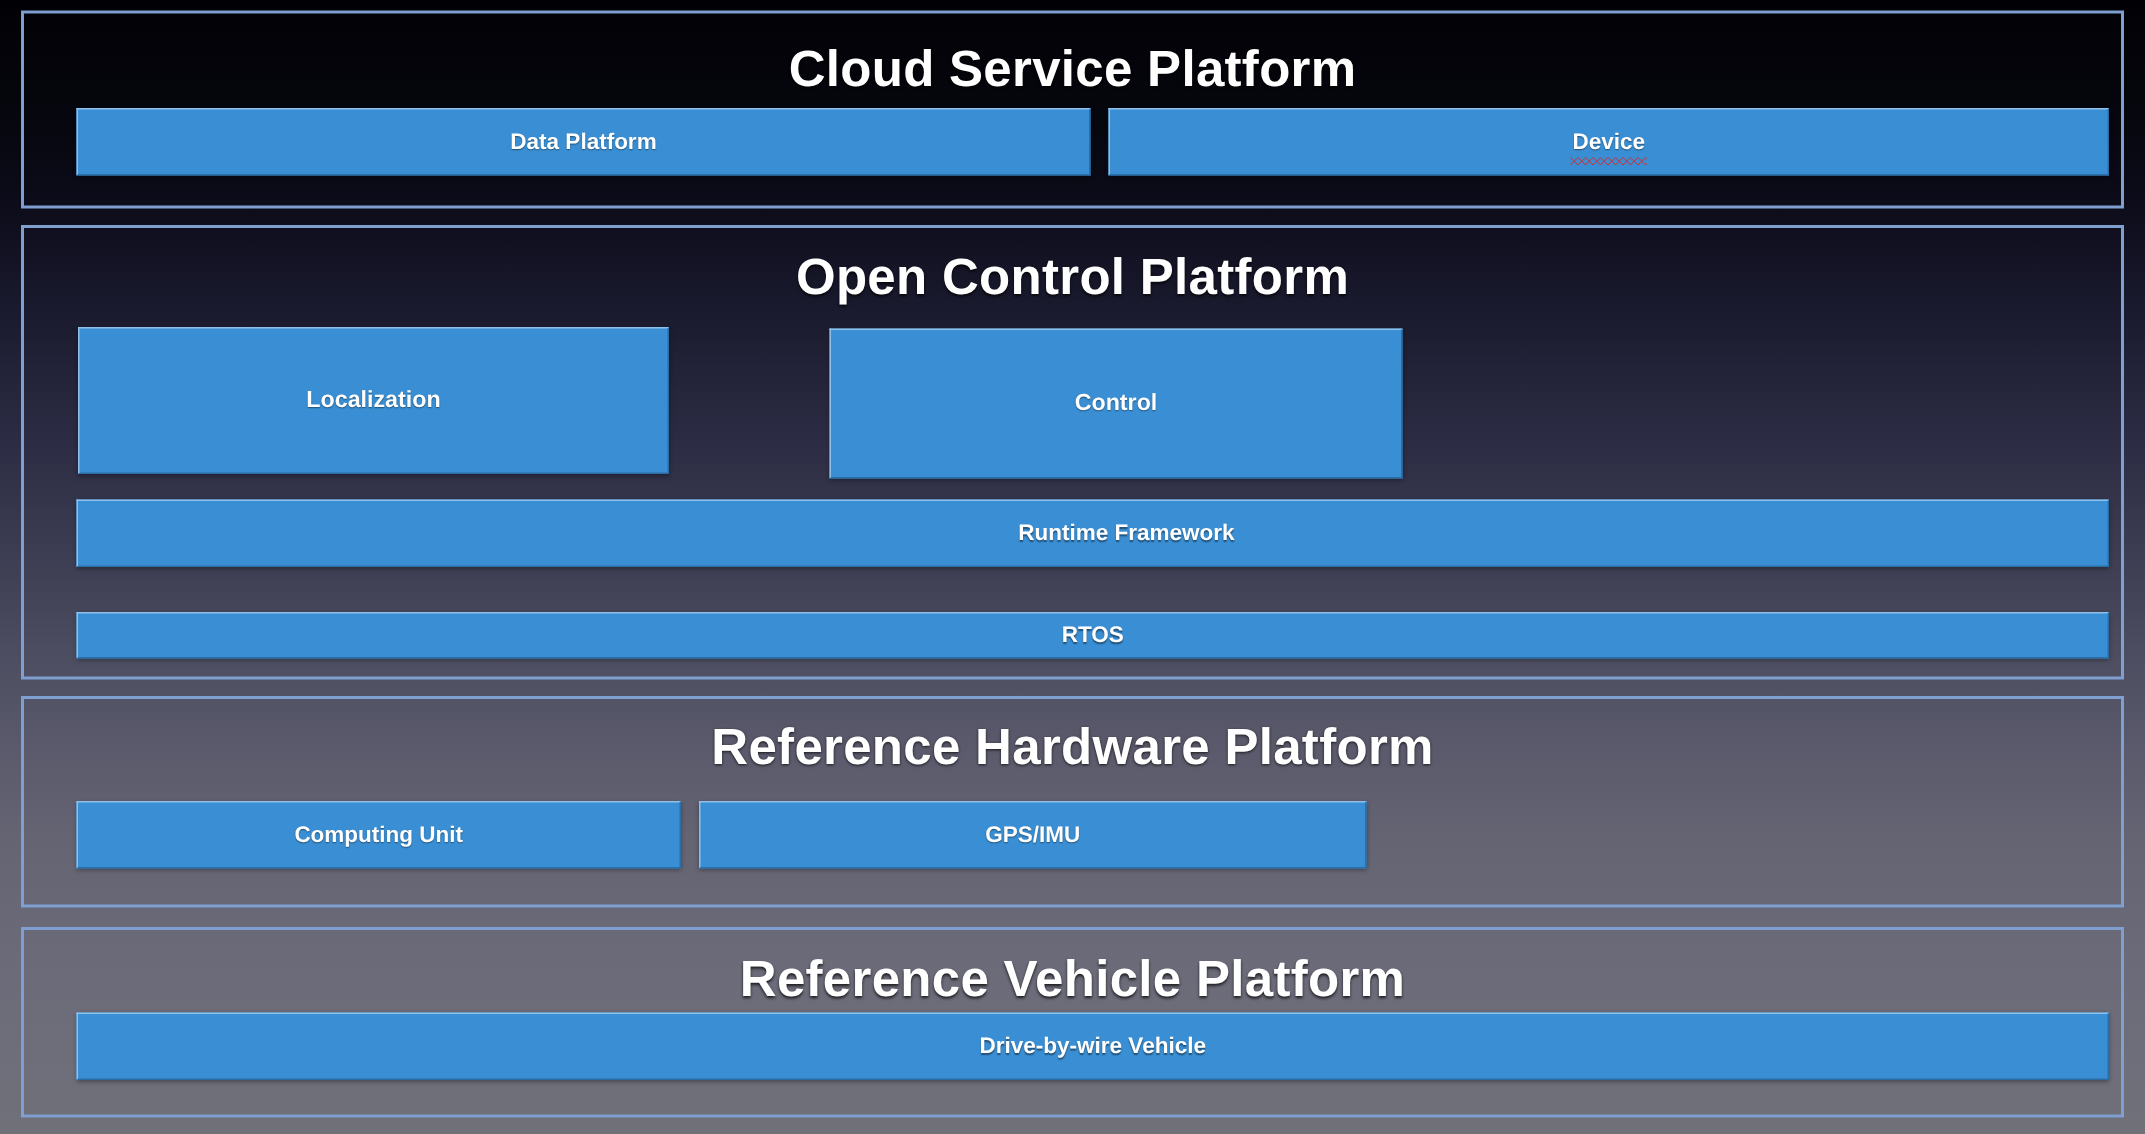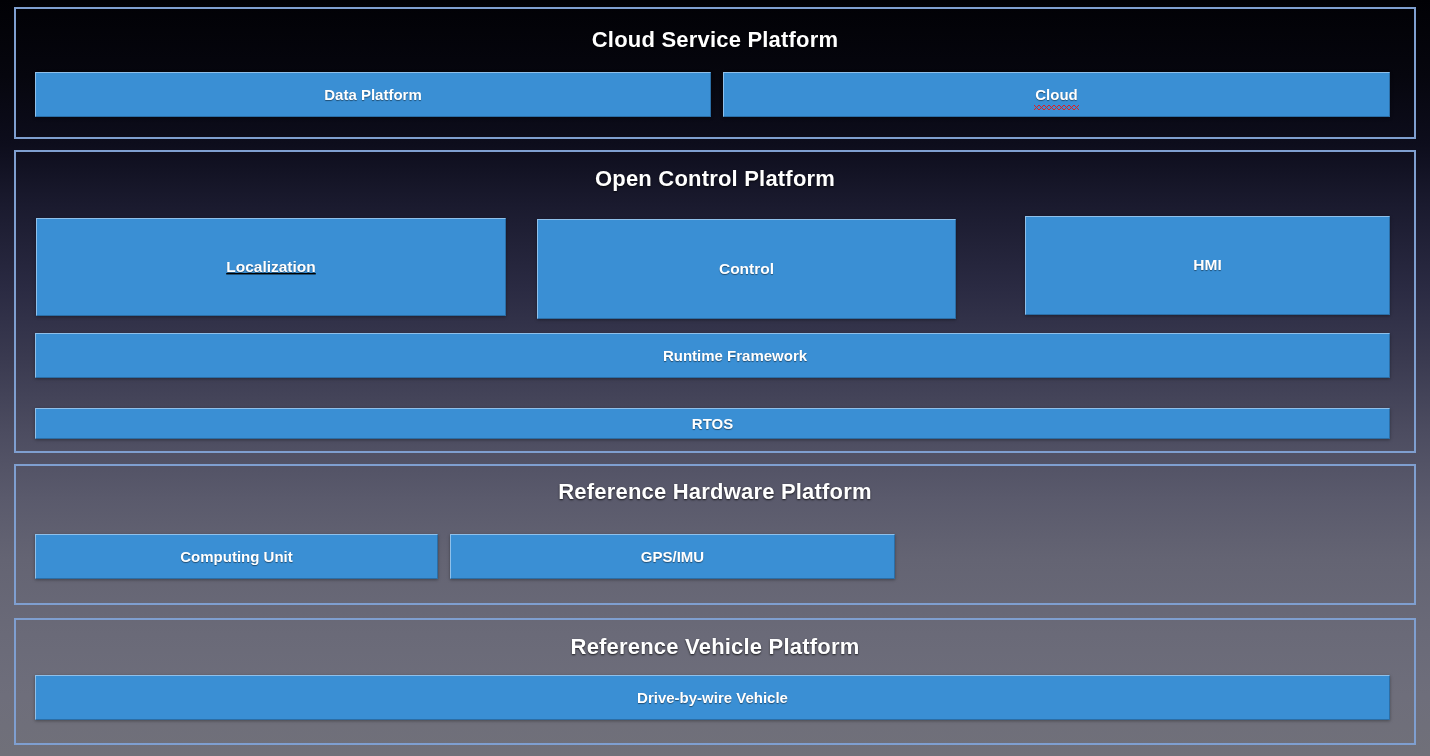--- a/index.html
+++ b/index.html
@@ -38,38 +38,39 @@
     position:absolute;
     border:2px solid #7f9fd0;
     background:transparent;
   }
   .panel-title {
     position:absolute;
     left:0; right:0;
     text-align:center;
     color:#ffffff;
     font-weight:bold;
-    font-size:22px;
+    font-size:34px;
     letter-spacing:.2px;
     text-shadow:0 1px 2px rgba(0,0,0,.75);
     white-space:nowrap;
   }
 
   
   .box {
     position:absolute;
     background:#3a8fd4;
     border-top:1px solid #8fc0ea;
     border-left:1px solid #8fc0ea;
     border-right:1px solid #2b6ea6;
     border-bottom:1px solid #2b6ea6;
     display:flex;
     align-items:center;
     justify-content:center;
     box-shadow:0 1px 3px rgba(0,0,0,.35);
+    margin-left:16px;
   }
   .box-label {
     color:#ffffff;
     font-weight:bold;
     font-size:15px;
     text-align:center;
     line-height:1.2;
     text-shadow:0 1px 1px rgba(0,0,0,.45);
     white-space:nowrap;
   }
@@ -100,38 +101,35 @@
 
   <div class="panel" style="left:14px; top:7px; width:1402px; height:132px;">
     <div class="panel-title" style="top:18px;">Cloud Service Platform</div>
   </div>
 
   <div class="box" style="left:35px; top:72px; width:676px; height:45px;">
     <span class="box-label">Data Platform</span>
   </div>
 
   <div class="box" style="left:723px; top:72px; width:667px; height:45px;">
-    <span class="box-label spell">Cloud</span>
+    <span class="box-label spell">Device</span>
   </div>
 
   <div class="panel" style="left:14px; top:150px; width:1402px; height:303px;">
     <div class="panel-title" style="top:14px;">Open Control Platform</div>
   </div>
 
-  <div class="box" style="left:36px; top:218px; width:470px; height:98px;text-decoration:underline;">
+  <div class="box" style="left:36px; top:218px; width:394px; height:98px;">
     <span class="box-label lg">Localization</span>
   </div>
 
-  <div class="box" style="left:537px; top:219px; width:419px; height:100px;">
+  <div class="box" style="left:537px; top:219px; width:382px; height:100px;">
     <span class="box-label lg">Control</span>
   </div>
 
-  <div class="box" style="left:1025px; top:216px; width:365px; height:99px;">
-    <span class="box-label lg">HMI</span>
-  </div>
 
   <div class="box" style="left:35px; top:333px; width:1355px; height:45px;padding-left:45px;">
     <span class="box-label">Runtime Framework</span>
   </div>
 
   <div class="box" style="left:35px; top:408px; width:1355px; height:31px;">
     <span class="box-label">RTOS</span>
   </div>
 
   <div class="panel" style="left:14px; top:464px; width:1402px; height:141px;">

